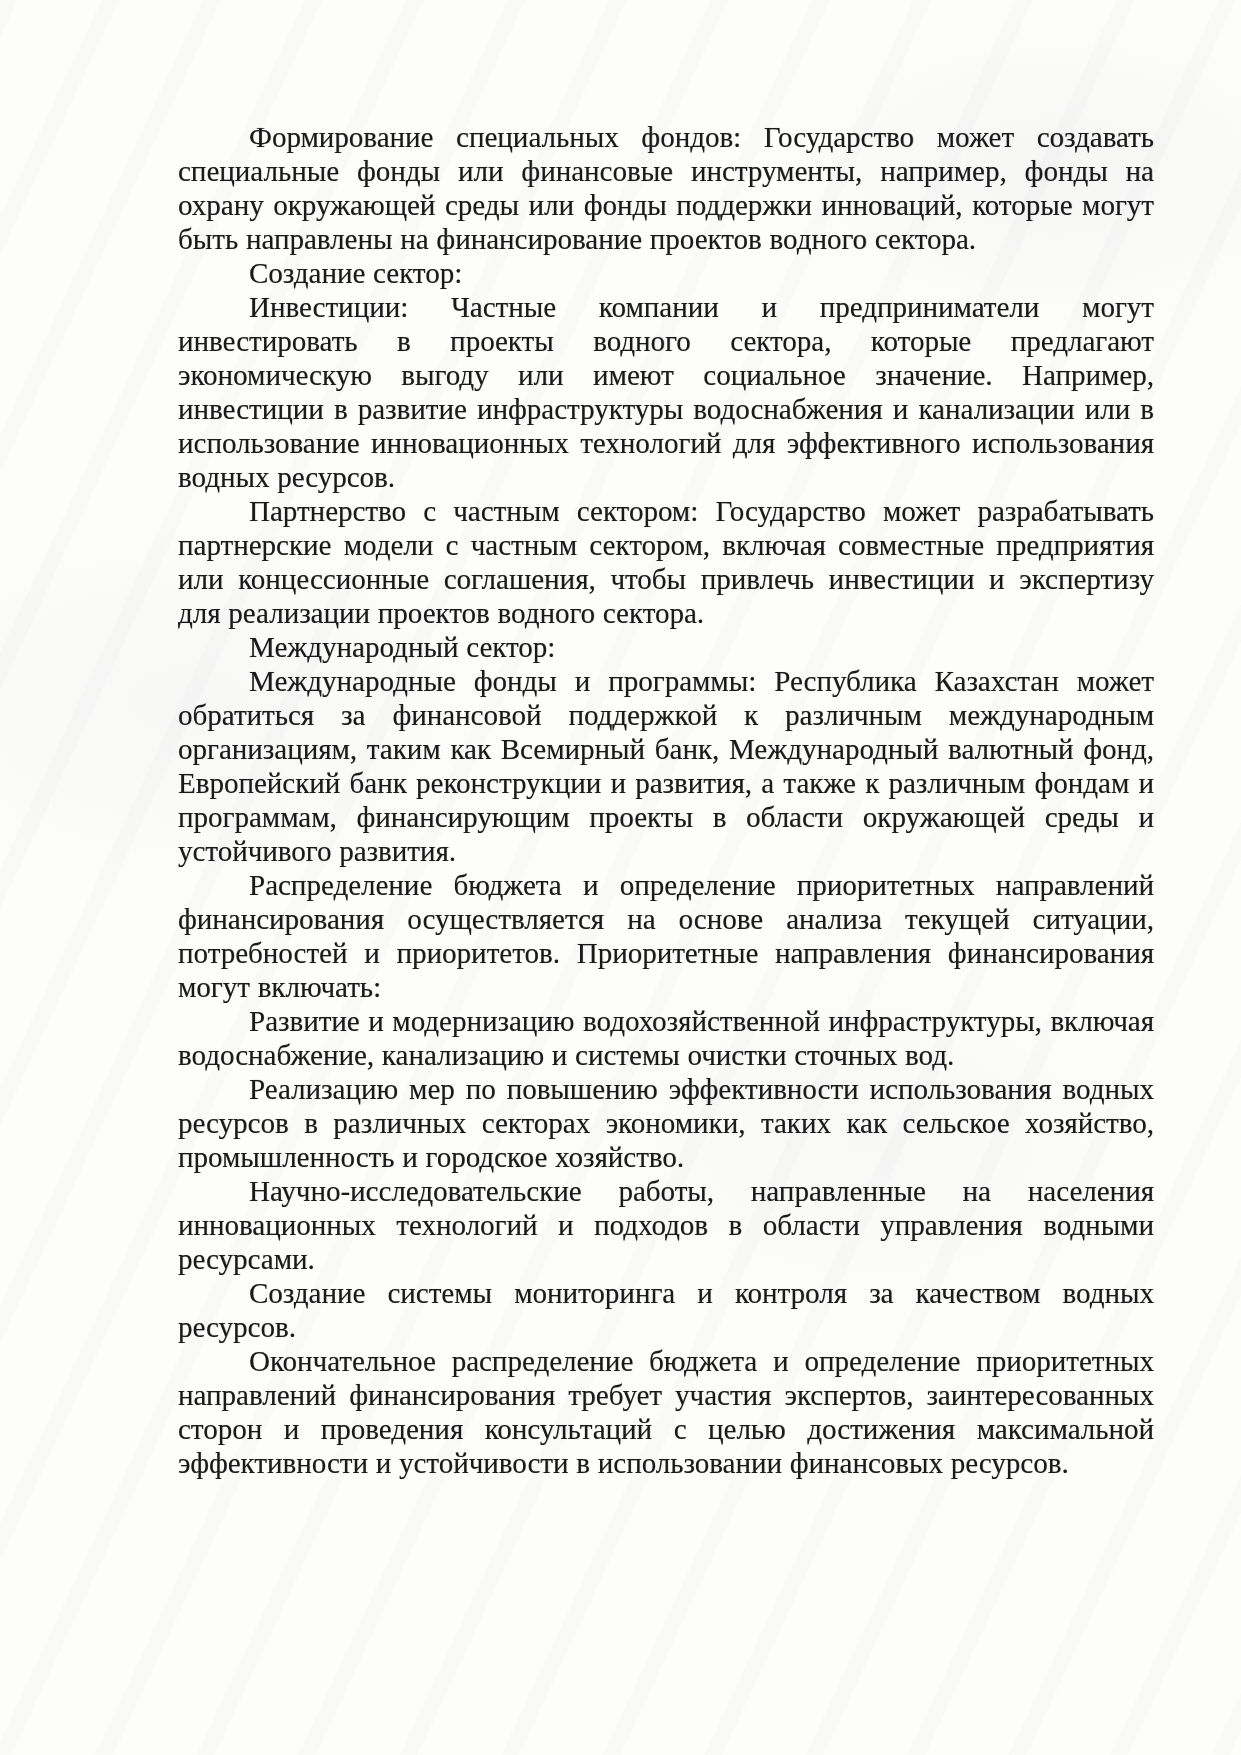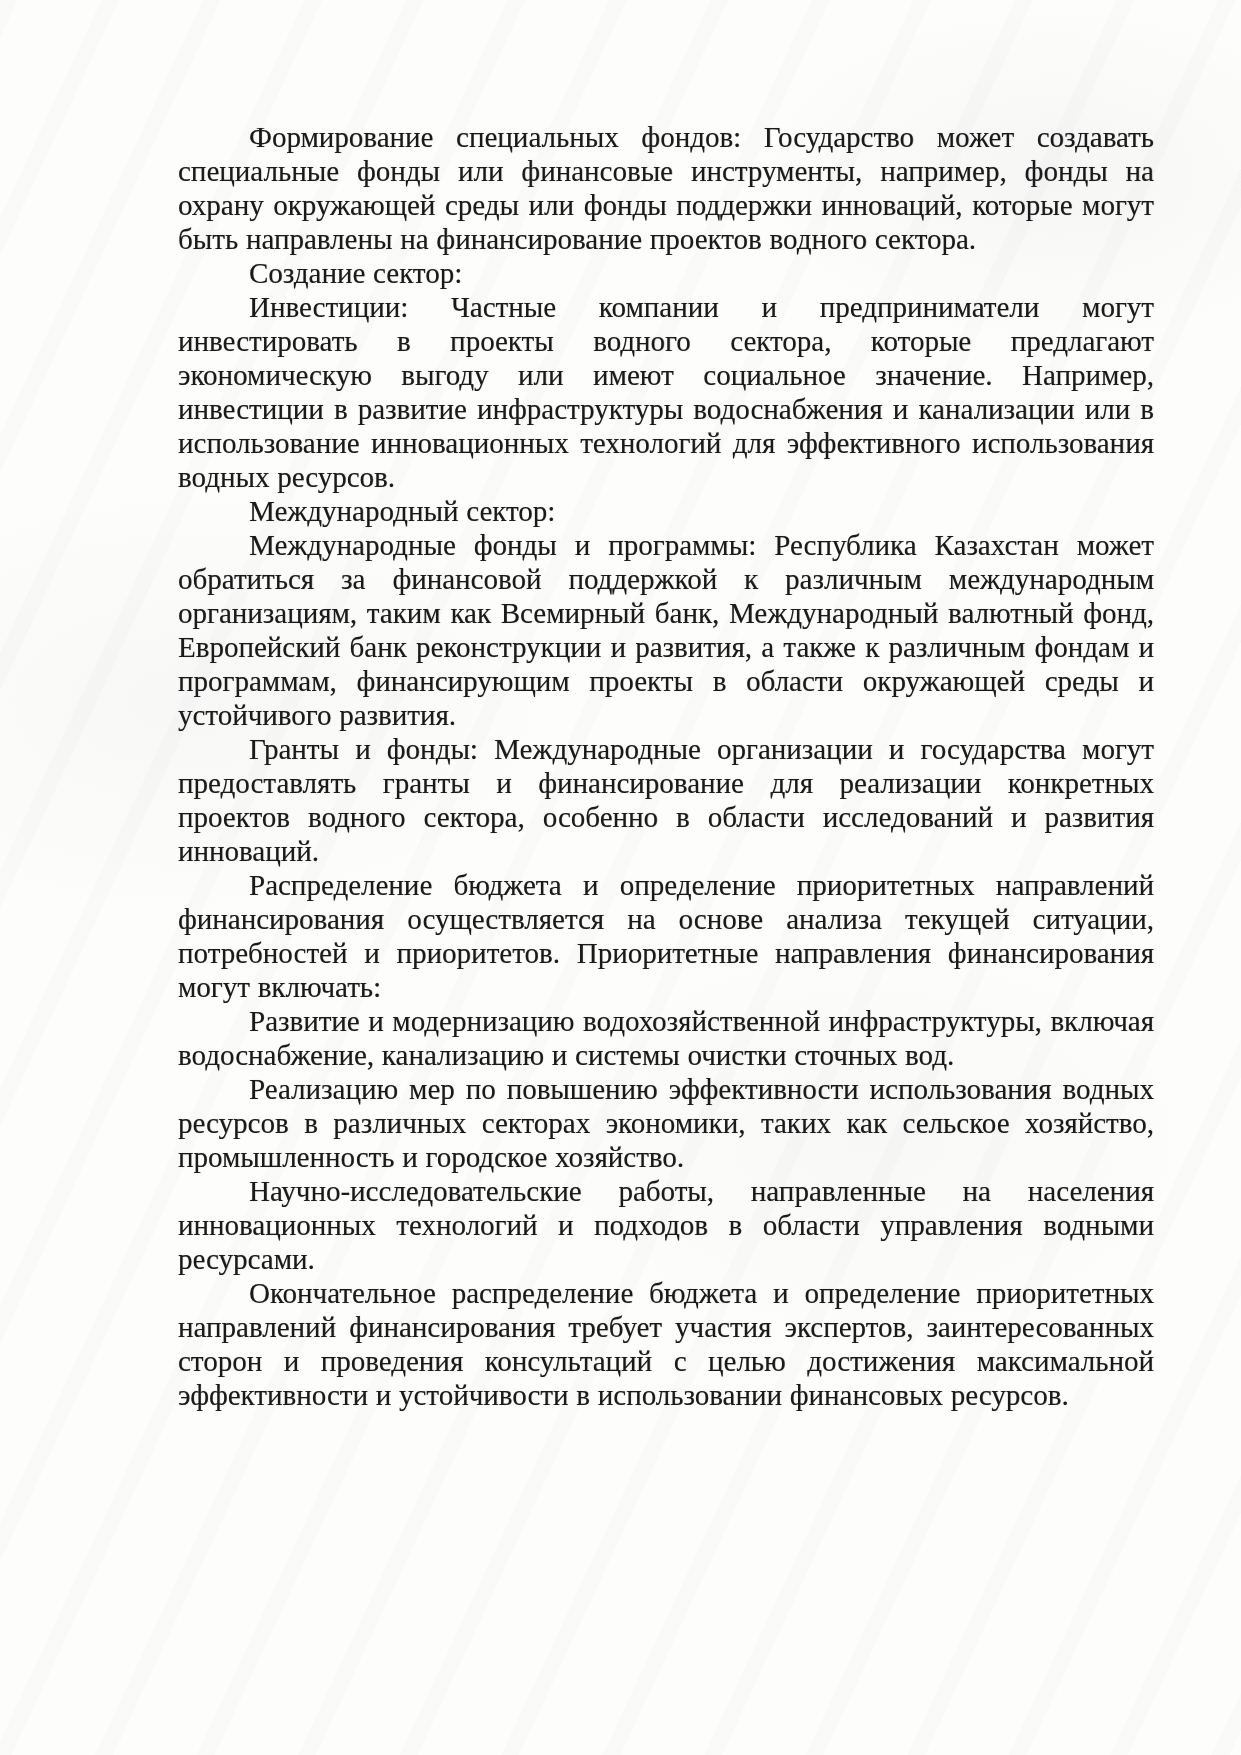--- a/index.html
+++ b/index.html
@@ -48,22 +48,23 @@
   }
 </style>
 </head>
 <body>
 
 <div class="page">
   <div class="text-block">
       <p class="para">Формирование специальных фондов: Государство может создавать специальные фонды или финансовые инструменты, например, фонды на охрану окружающей среды или фонды поддержки инноваций, которые могут быть направлены на финансирование проектов водного сектора.</p>
       <p class="para">Создание сектор:</p>
       <p class="para">Инвестиции: Частные компании и предприниматели могут инвестировать в проекты водного сектора, которые предлагают экономическую выгоду или имеют социальное значение. Например, инвестиции в развитие инфраструктуры водоснабжения и канализации или в использование инновационных технологий для эффективного использования водных ресурсов.</p>
+      <p class="para">Партнерство с частным сектором: Государство может разрабатывать партнерские модели с частным сектором, включая совместные предприятия или концессионные соглашения, чтобы привлечь инвестиции и экспертизу для реализации проектов водного сектора.</p>
       <p class="para">Международный сектор:</p>
       <p class="para">Международные фонды и программы: Республика Казахстан может обратиться за финансовой поддержкой к различным международным организациям, таким как Всемирный банк, Международный валютный фонд, Европейский банк реконструкции и развития, а также к различным фондам и программам, финансирующим проекты в области окружающей среды и устойчивого развития.</p>
-      <p class="para">Гранты и фонды: Международные организации и государства могут предоставлять гранты и финансирование для реализации конкретных проектов водного сектора, особенно в области исследований и развития инноваций.</p>
       <p class="para">Распределение бюджета и определение приоритетных направлений финансирования осуществляется на основе анализа текущей ситуации, потребностей и приоритетов. Приоритетные направления финансирования могут включать:</p>
       <p class="para">Развитие и модернизацию водохозяйственной инфраструктуры, включая водоснабжение, канализацию и системы очистки сточных вод.</p>
       <p class="para">Реализацию мер по повышению эффективности использования водных ресурсов в различных секторах экономики, таких как сельское хозяйство, промышленность и городское хозяйство.</p>
       <p class="para">Научно-исследовательские работы, направленные на населения инновационных технологий и подходов в области управления водными ресурсами.</p>
+      <p class="para">Создание системы мониторинга и контроля за качеством водных ресурсов.</p>
       <p class="para">Окончательное распределение бюджета и определение приоритетных направлений финансирования требует участия экспертов, заинтересованных сторон и проведения консультаций с целью достижения максимальной эффективности и устойчивости в использовании финансовых ресурсов.</p>
     </div>
 </div>
 
 </body></html>

